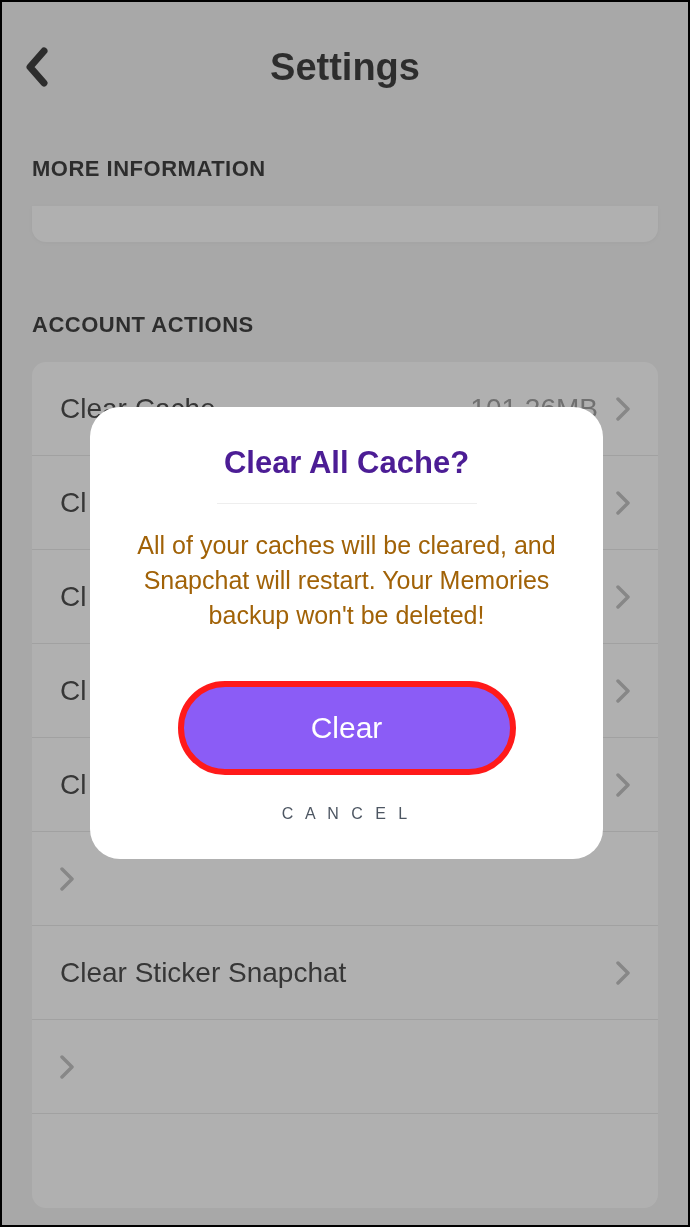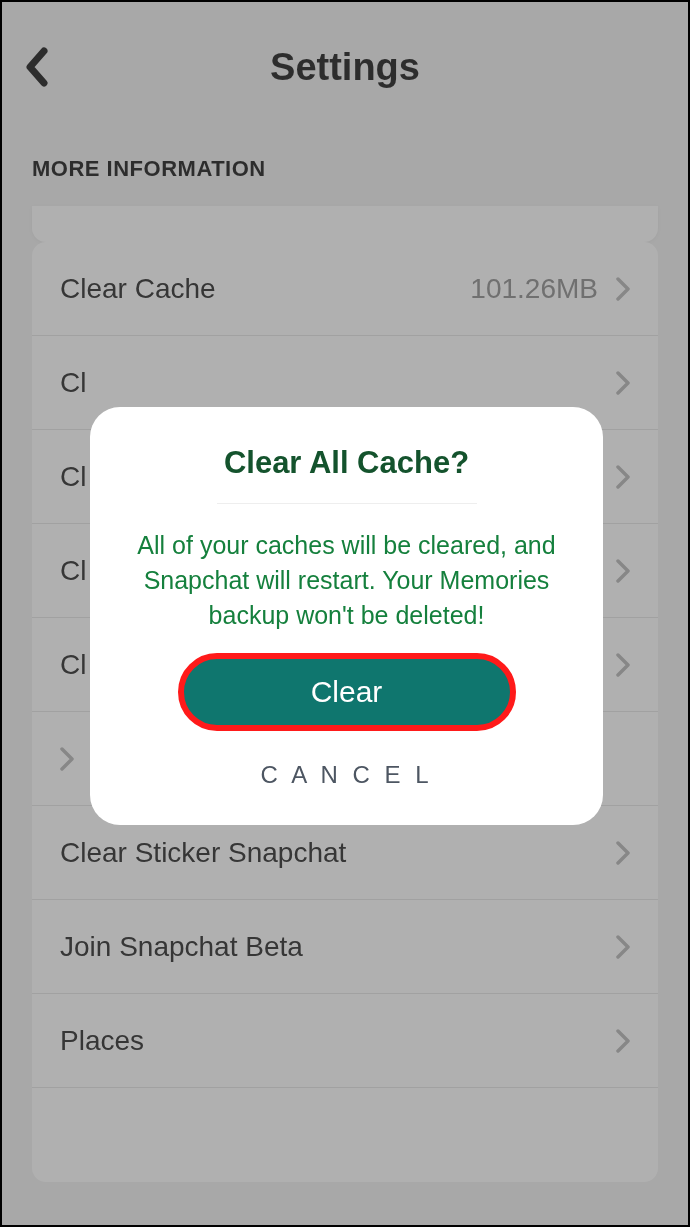--- a/index.html
+++ b/index.html
@@ -90,56 +90,56 @@
     top: 405px;
     width: 513px;
     background: #fff;
     border-radius: 30px;
     padding: 38px 28px 28px 28px;
     text-align: center;
   }
   .dialog-title {
     font-size: 31px;
     font-weight: 700;
-    color: #14532d;
+    color: #4c1d95;
     margin-bottom: 22px;
   }
   .dialog-divider {
     width: 260px;
     height: 1px;
     background: #eee;
     margin: 0 auto 24px auto;
   }
   .dialog-body {
     font-size: 25px;
     line-height: 1.4;
-    color: #15803d;
-    margin-bottom: 20px;
+    color: #a16207;
+    margin-bottom: 48px;
     padding: 0 8px;
   }
   .clear-button {
     display: block;
     width: 338px;
-    height: 78px;
+    height: 94px;
     margin: 0 auto 22px auto;
-    background: #0f766e;
+    background: #8b5cf6;
     border: 6px solid #ff1a1a;
     border-radius: 60px;
     color: #fff;
     font-size: 30px;
     font-weight: 400;
     cursor: pointer;
   }
   .cancel-button {
     display: block;
     margin: 0 auto;
     background: transparent;
     border: none;
     color: #4d5662;
-    font-size: 24px;
+    font-size: 16px;
     letter-spacing: 4px;
     font-weight: 500;
     cursor: pointer;
     padding: 8px 20px;
   }
 </style>
 </head>
 <body>
 
 <div class="screen">
@@ -147,20 +147,21 @@
   <div class="header">
     <svg class="back-icon" viewBox="0 0 26 40">
       <polyline points="20,4 6,20 20,36" fill="none" stroke="#111" stroke-width="7" stroke-linecap="round" stroke-linejoin="round"></polyline>
     </svg>
     <div class="page-title">Settings</div>
   </div>
 
   <div class="section-label">MORE INFORMATION</div>
   <div class="more-info-card"></div>
 
+  <div class="section-label account-label">ACCOUNT ACTIONS</div>
 
   <div class="list-card">
     <div class="list-item">
       <span class="item-label">Clear Cache</span>
       <span class="item-value">101.26MB</span>
       <svg class="chevron" viewBox="0 0 14 24">
           <polyline points="2,2 12,12 2,22" fill="none" stroke="#b5b5b5" stroke-width="3.5" stroke-linecap="round" stroke-linejoin="round"></polyline>
         </svg>
     </div>
     <div class="list-item">
@@ -192,27 +193,20 @@
           <polyline points="2,2 12,12 2,22" fill="none" stroke="#b5b5b5" stroke-width="3.5" stroke-linecap="round" stroke-linejoin="round"></polyline>
         </svg>
     </div>
     <div class="list-item">
       <span class="item-label">Clear Sticker Snapchat</span>
       <svg class="chevron" viewBox="0 0 14 24">
           <polyline points="2,2 12,12 2,22" fill="none" stroke="#b5b5b5" stroke-width="3.5" stroke-linecap="round" stroke-linejoin="round"></polyline>
         </svg>
     </div>
     <div class="list-item">
-      <span class="item-label">Join Snapchat Beta</span>
-      <svg class="chevron" viewBox="0 0 14 24">
-          <polyline points="2,2 12,12 2,22" fill="none" stroke="#b5b5b5" stroke-width="3.5" stroke-linecap="round" stroke-linejoin="round"></polyline>
-        </svg>
-    </div>
-    <div class="list-item">
-      <span class="item-label">Places</span>
       <svg class="chevron" viewBox="0 0 14 24">
           <polyline points="2,2 12,12 2,22" fill="none" stroke="#b5b5b5" stroke-width="3.5" stroke-linecap="round" stroke-linejoin="round"></polyline>
         </svg>
     </div>
     <div class="list-item">
       
       
     </div>
   </div>
 

